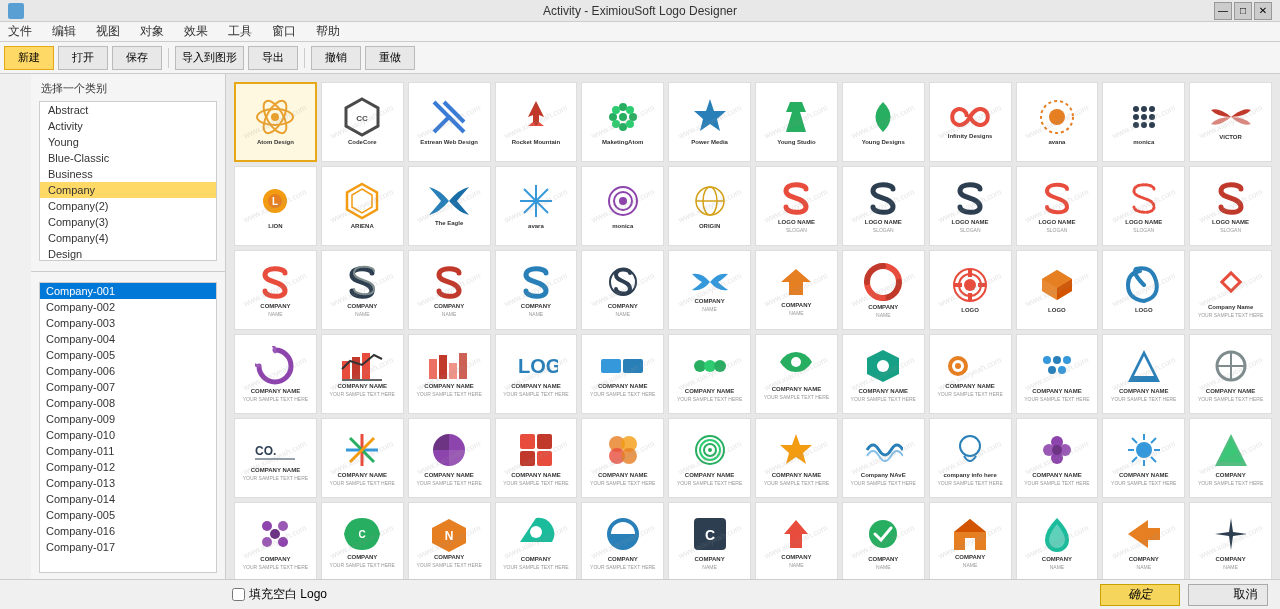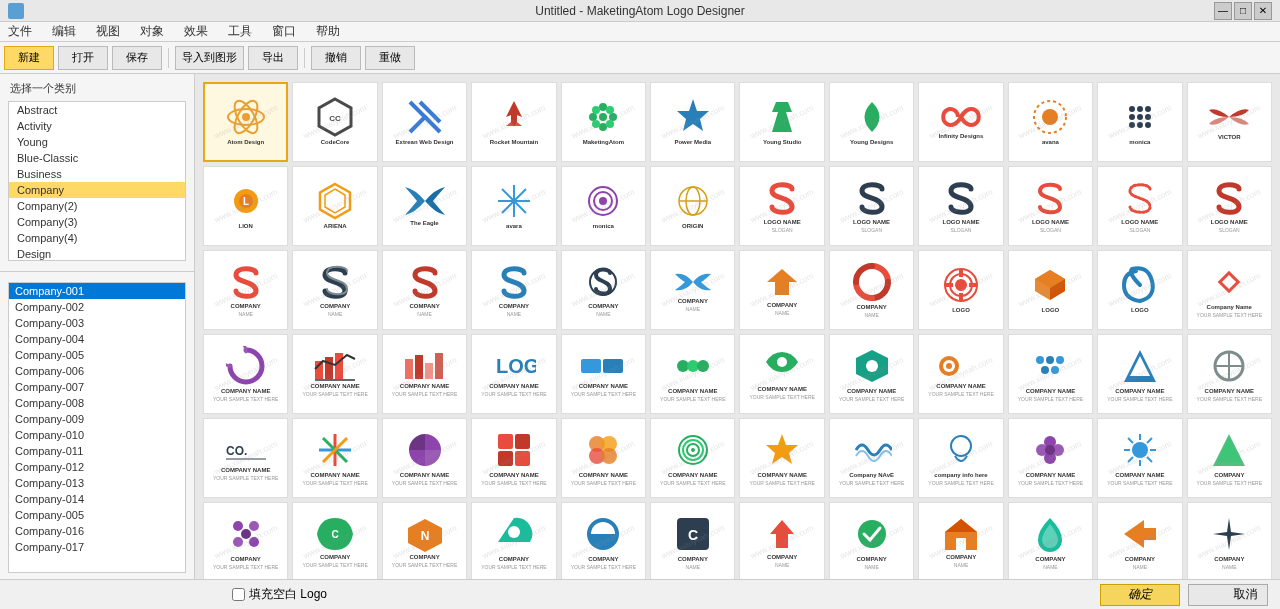--- a/index.html
+++ b/index.html
@@ -17,21 +17,21 @@
     .menu-bar { height: 20px; background: #f5f5f5; display: flex; align-items: center; padding: 0 4px; border-bottom: 1px solid #ccc; gap: 12px; }
     .menu-item { font-size: 12px; color: #333; cursor: pointer; padding: 0 4px; }
     
     
     .toolbar { height: 32px; background: #f5f5f5; display: flex; align-items: center; padding: 0 4px; border-bottom: 1px solid #ccc; gap: 4px; }
     .tb-btn { height: 24px; min-width: 50px; background: #e8e8e8; border: 1px solid #bbb; font-size: 11px; cursor: pointer; padding: 0 6px; display: flex; align-items: center; justify-content: center; }
     .tb-btn.active { background: #ffd966; border-color: #e6a817; }
     .tb-sep { width: 1px; height: 20px; background: #ccc; margin: 0 2px; }
     
     
-    .main-layout { display: flex; height: calc(609px - 22px - 20px - 32px - 30px); }
+    .main-layout { display: flex; height: calc(609px - 22px - 20px - 32px - 30px); padding-left: 31px; }
     
     
     .left-panel { width: 195px; background: #f5f5f5; border-right: 1px solid #ccc; display: flex; flex-direction: column; overflow: hidden; }
     .category-item { padding: 2px 8px; font-size: 11px; cursor: pointer; color: #333; }
     .category-item.selected { background: #ffd966; color: #333; }
     .divider { height: 1px; background: #ccc; margin: 4px 0; }
     .template-item { padding: 2px 6px; font-size: 11px; cursor: pointer; color: #333; }
     .template-item.selected { background: #0078d7; color: white; }
     
     
@@ -63,21 +63,21 @@
     .category-scroll { height: 160px; overflow-y: auto; background: white; border: 1px solid #ccc; margin: 2px 4px; }
     .template-scroll { flex: 1; overflow-y: auto; background: white; border: 1px solid #ccc; margin: 2px 4px; }
   </style>
 </head>
 <body>
 
 <div class="title-bar">
   <div class="title-bar-left">
     <div class="title-icon"></div>
   </div>
-  <div class="title-bar-center">Untitled - MaketingAtom Logo Designer</div>
+  <div class="title-bar-center">Activity - EximiouSoft Logo Designer</div>
   <div class="title-bar-right">
     <div class="title-btn">—</div>
     <div class="title-btn">□</div>
     <div class="title-btn">✕</div>
   </div>
 </div>
 
 <div class="menu-bar">
   <span class="menu-item">文件</span>
   <span class="menu-item">编辑</span>

